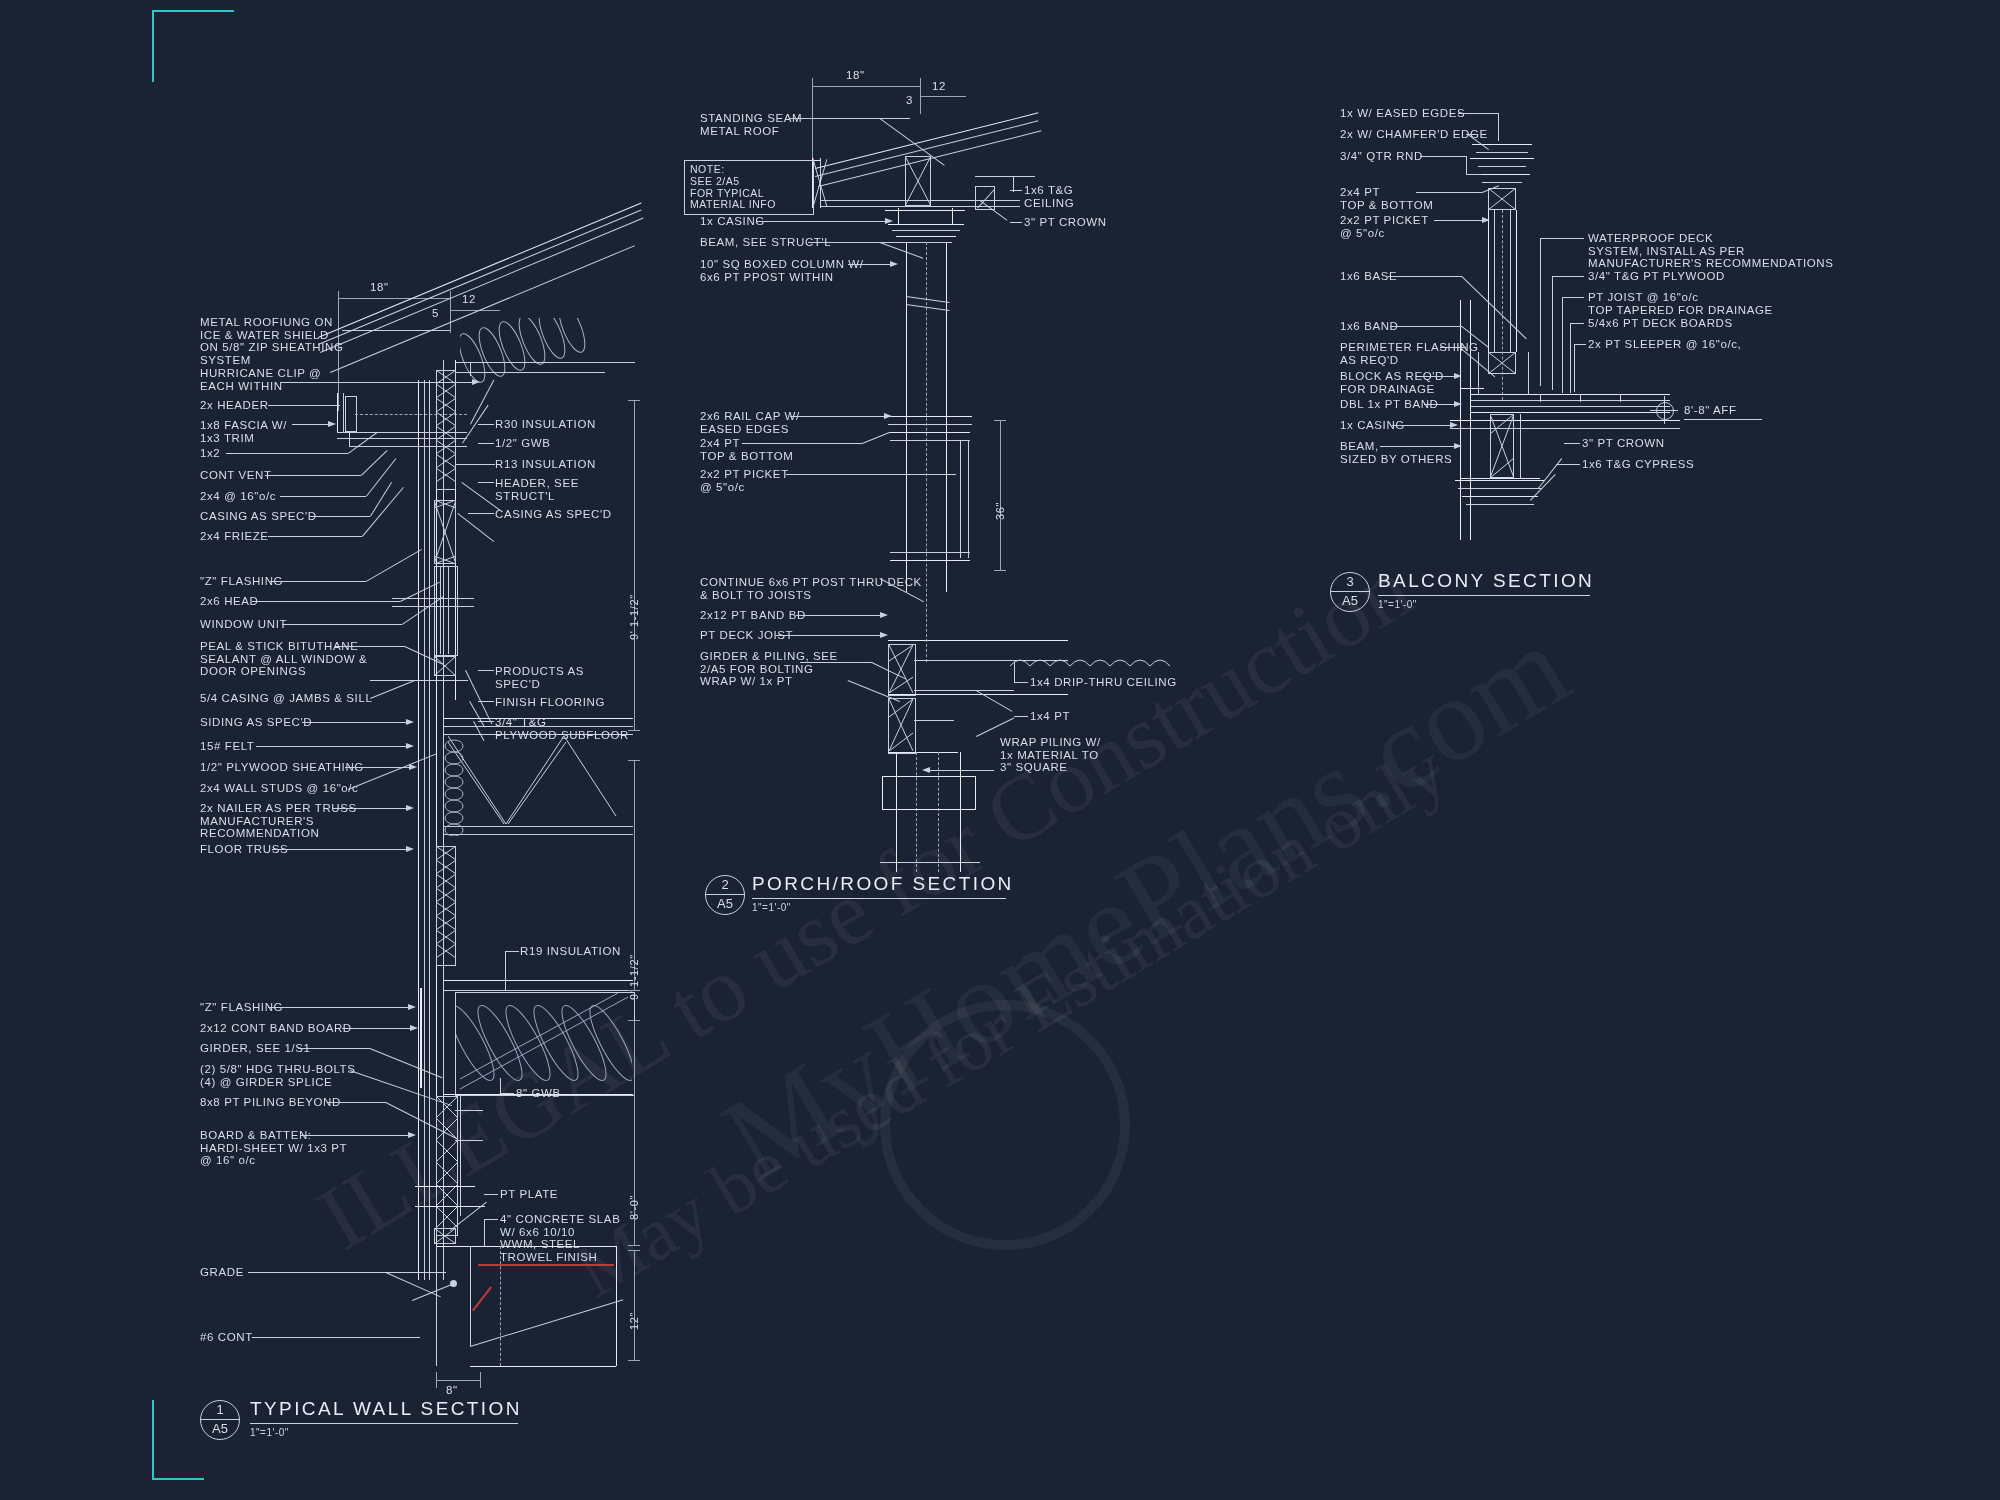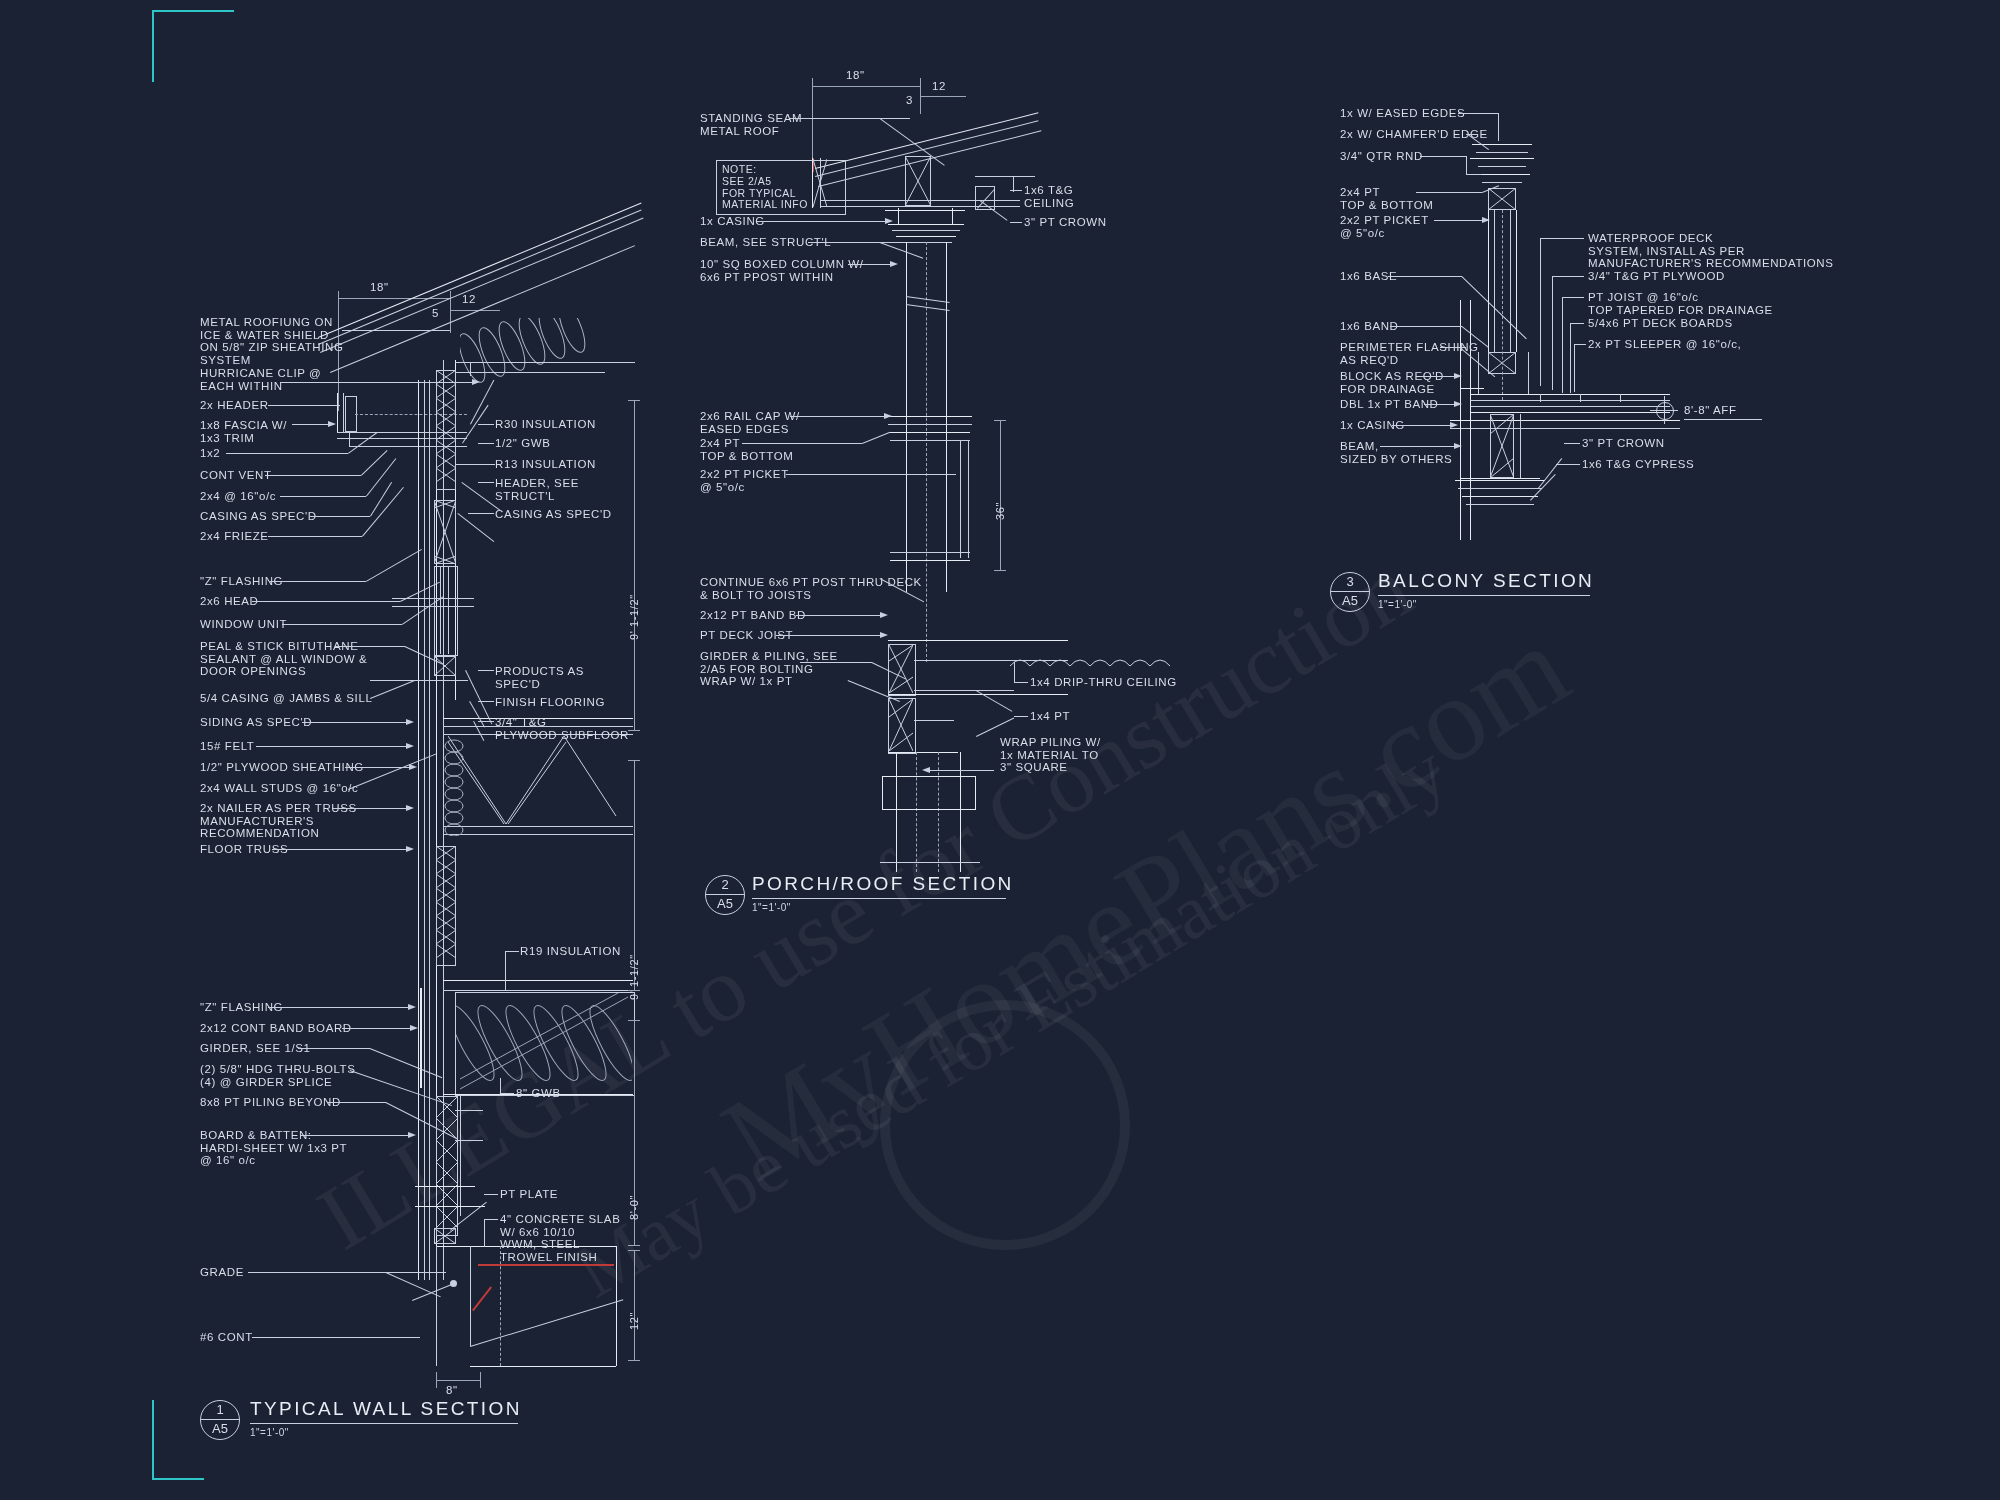--- a/index.html
+++ b/index.html
@@ -655,21 +655,21 @@
 
   <div>
     <div class="lnv th" style="left:896px;top:752px;height:120px;"></div>
     <div class="lnv th" style="left:960px;top:752px;height:120px;"></div>
     <div class="dashv" style="left:916px;top:752px;height:120px;"></div>
     <div class="dashv" style="left:938px;top:752px;height:120px;"></div>
     <div class="box th" style="left:882px;top:776px;width:92px;height:32px;"></div>
     <div class="ln" style="left:880px;top:862px;width:100px;"></div>
   </div>
 
-  <div class="notebox" style="left:716px;top:160px;width:118px;">NOTE:
+  <div class="notebox" style="left:684px;top:160px;width:118px;">NOTE:
 SEE 2/A5
 FOR TYPICAL
 MATERIAL INFO</div>
 
   <div class="lbl" style="left:700px;top:112px;">STANDING SEAM
 METAL ROOF</div>
   <div class="ln" style="left:790px;top:118px;width:120px;"></div>
   <div class="ln rot" style="left:880px;top:118px;width:80px;transform:rotate(36deg);"></div>
 
   <div class="lbl" style="left:700px;top:215px;">1x CASING</div>

